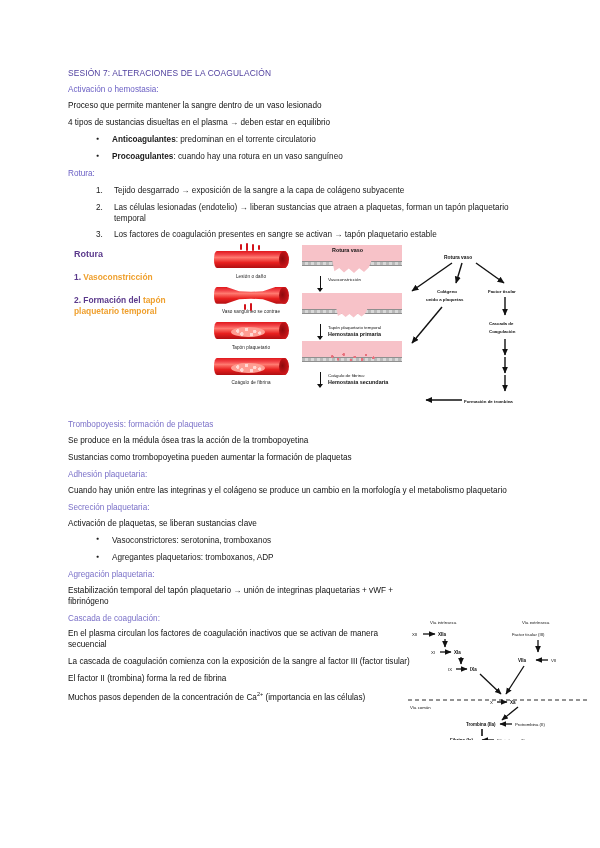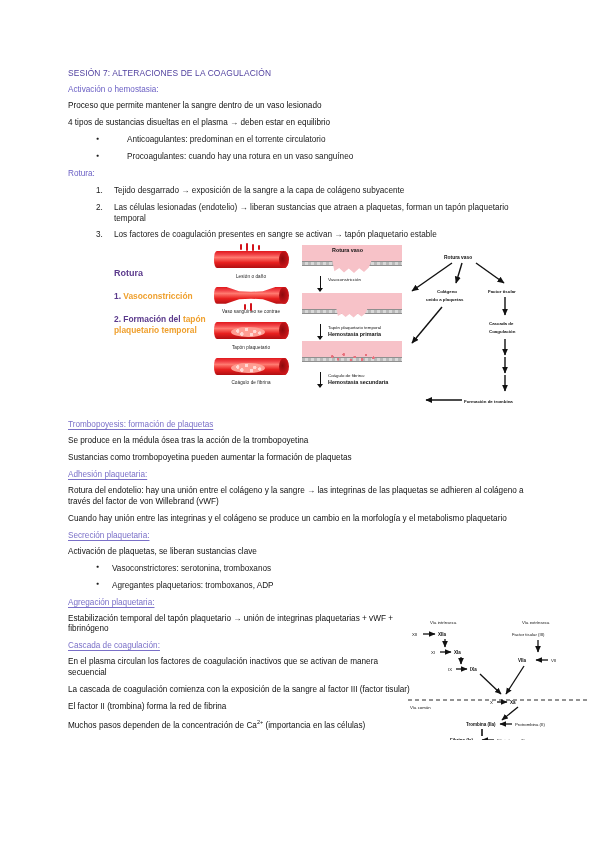--- a/index.html
+++ b/index.html
@@ -16,50 +16,50 @@
   
   .h-title {
     font-size: 8.4px; font-weight: normal; color: #4f3f9e;
     letter-spacing: .15px; margin: 0 0 6.5px 0; line-height: 1.2;
   }
   .h-sub {
     font-size: 8.2px; color: #6a5fc4; margin: 0 0 6.5px 0; line-height: 1.2;
   }
   .h-sub-u {
     font-size: 8.2px; color: #7a70c8; margin: 0 0 6px 0; line-height: 1.2;
-    text-decoration: underline; text-underline-offset: 1.5px;
+    text-underline-offset: 1.5px;
   }
   p.body {
     font-size: 8.2px; color: #111; margin: 0 0 6.4px 0; line-height: 1.3;
   }
   ul.bul { list-style: none; margin: 0 0 5px 0; padding: 0; }
   ul.bul li {
     font-size: 8.2px; line-height: 1.3; margin: 0 0 6.4px 0;
     padding-left: 44px; position: relative;
   }
   ul.bul li::before {
     content: "\25CF"; position: absolute; left: 28px; top: -0.5px; font-size: 5.2px;
   }
   ol.num { list-style: none; margin: 0 0 5px 0; padding: 0; counter-reset: n; }
   ol.num li {
     font-size: 8.2px; line-height: 1.35; margin: 0 0 5.2px 0;
     padding-left: 46px; position: relative; counter-increment: n;
   }
   ol.num li::before {
     content: counter(n) "."; position: absolute; left: 28px; top: 0;
   }
-  b, .b { font-weight: normal; margin-left: 15px; }
+  b, .b { font-weight: bold; }
   sup { font-size: 5.6px; vertical-align: super; }
 
   
   .figure {
     position: relative; width: 472px; height: 168px;
     margin: 4px 0 7px -2px;
   }
-  .fig-col-a { position: absolute; left: 8px; top: 23px; width: 118px; margin-left: 40px; }
+  .fig-col-a { position: absolute; left: 8px; top: 4px; width: 118px; }
   .fa-title { font-size: 9px; font-weight: bold; color: #5b3a8c; margin-bottom: 13px; }
   .fa-item { font-size: 8.4px; font-weight: bold; line-height: 1.28; margin-bottom: 12px; }
   .c-pur { color: #5b3a8c; }
   .c-org { color: #efa02e; }
 
   
   .fig-col-b { position: absolute; left: 142px; top: 2px; width: 86px; }
   .vessel-unit { margin-bottom: 4px; text-align: center; }
   .vcap { font-size: 4.6px; color: #222; margin-top: 1.5px; letter-spacing: .1px; }
   .vessel { position: relative; width: 74px; height: 25px; margin: 0 auto; }
@@ -301,21 +301,20 @@
         <line x1="38" y1="60" x2="8" y2="96" stroke="#111" stroke-width="1.4" marker-end="url(#ah)"></line>
       </svg>
     </div>
   </div>
 
   <div class="h-sub-u">Trombopoyesis: formación de plaquetas</div>
   <p class="body">Se produce en la médula ósea tras la acción de la trombopoyetina</p>
   <p class="body">Sustancias como trombopoyetina pueden aumentar la formación de plaquetas</p>
 
   <div class="h-sub-u">Adhesión plaquetaria:</div>
-  <p class="body">Rotura del endotelio: hay una unión entre el colágeno y la sangre → las integrinas de las plaquetas se adhieren al colágeno a través del factor de von Willebrand (vWF)</p>
   <p class="body">Cuando hay unión entre las integrinas y el colágeno se produce un cambio en la morfología y el metabolismo plaquetario</p>
 
   <div class="h-sub-u">Secreción plaquetaria:</div>
   <p class="body">Activación de plaquetas, se liberan sustancias clave</p>
   <ul class="bul">
     <li>Vasoconstrictores: serotonina, tromboxanos</li>
     <li>Agregantes plaquetarios: tromboxanos, ADP</li>
   </ul>
 
   <div class="lower-text">

